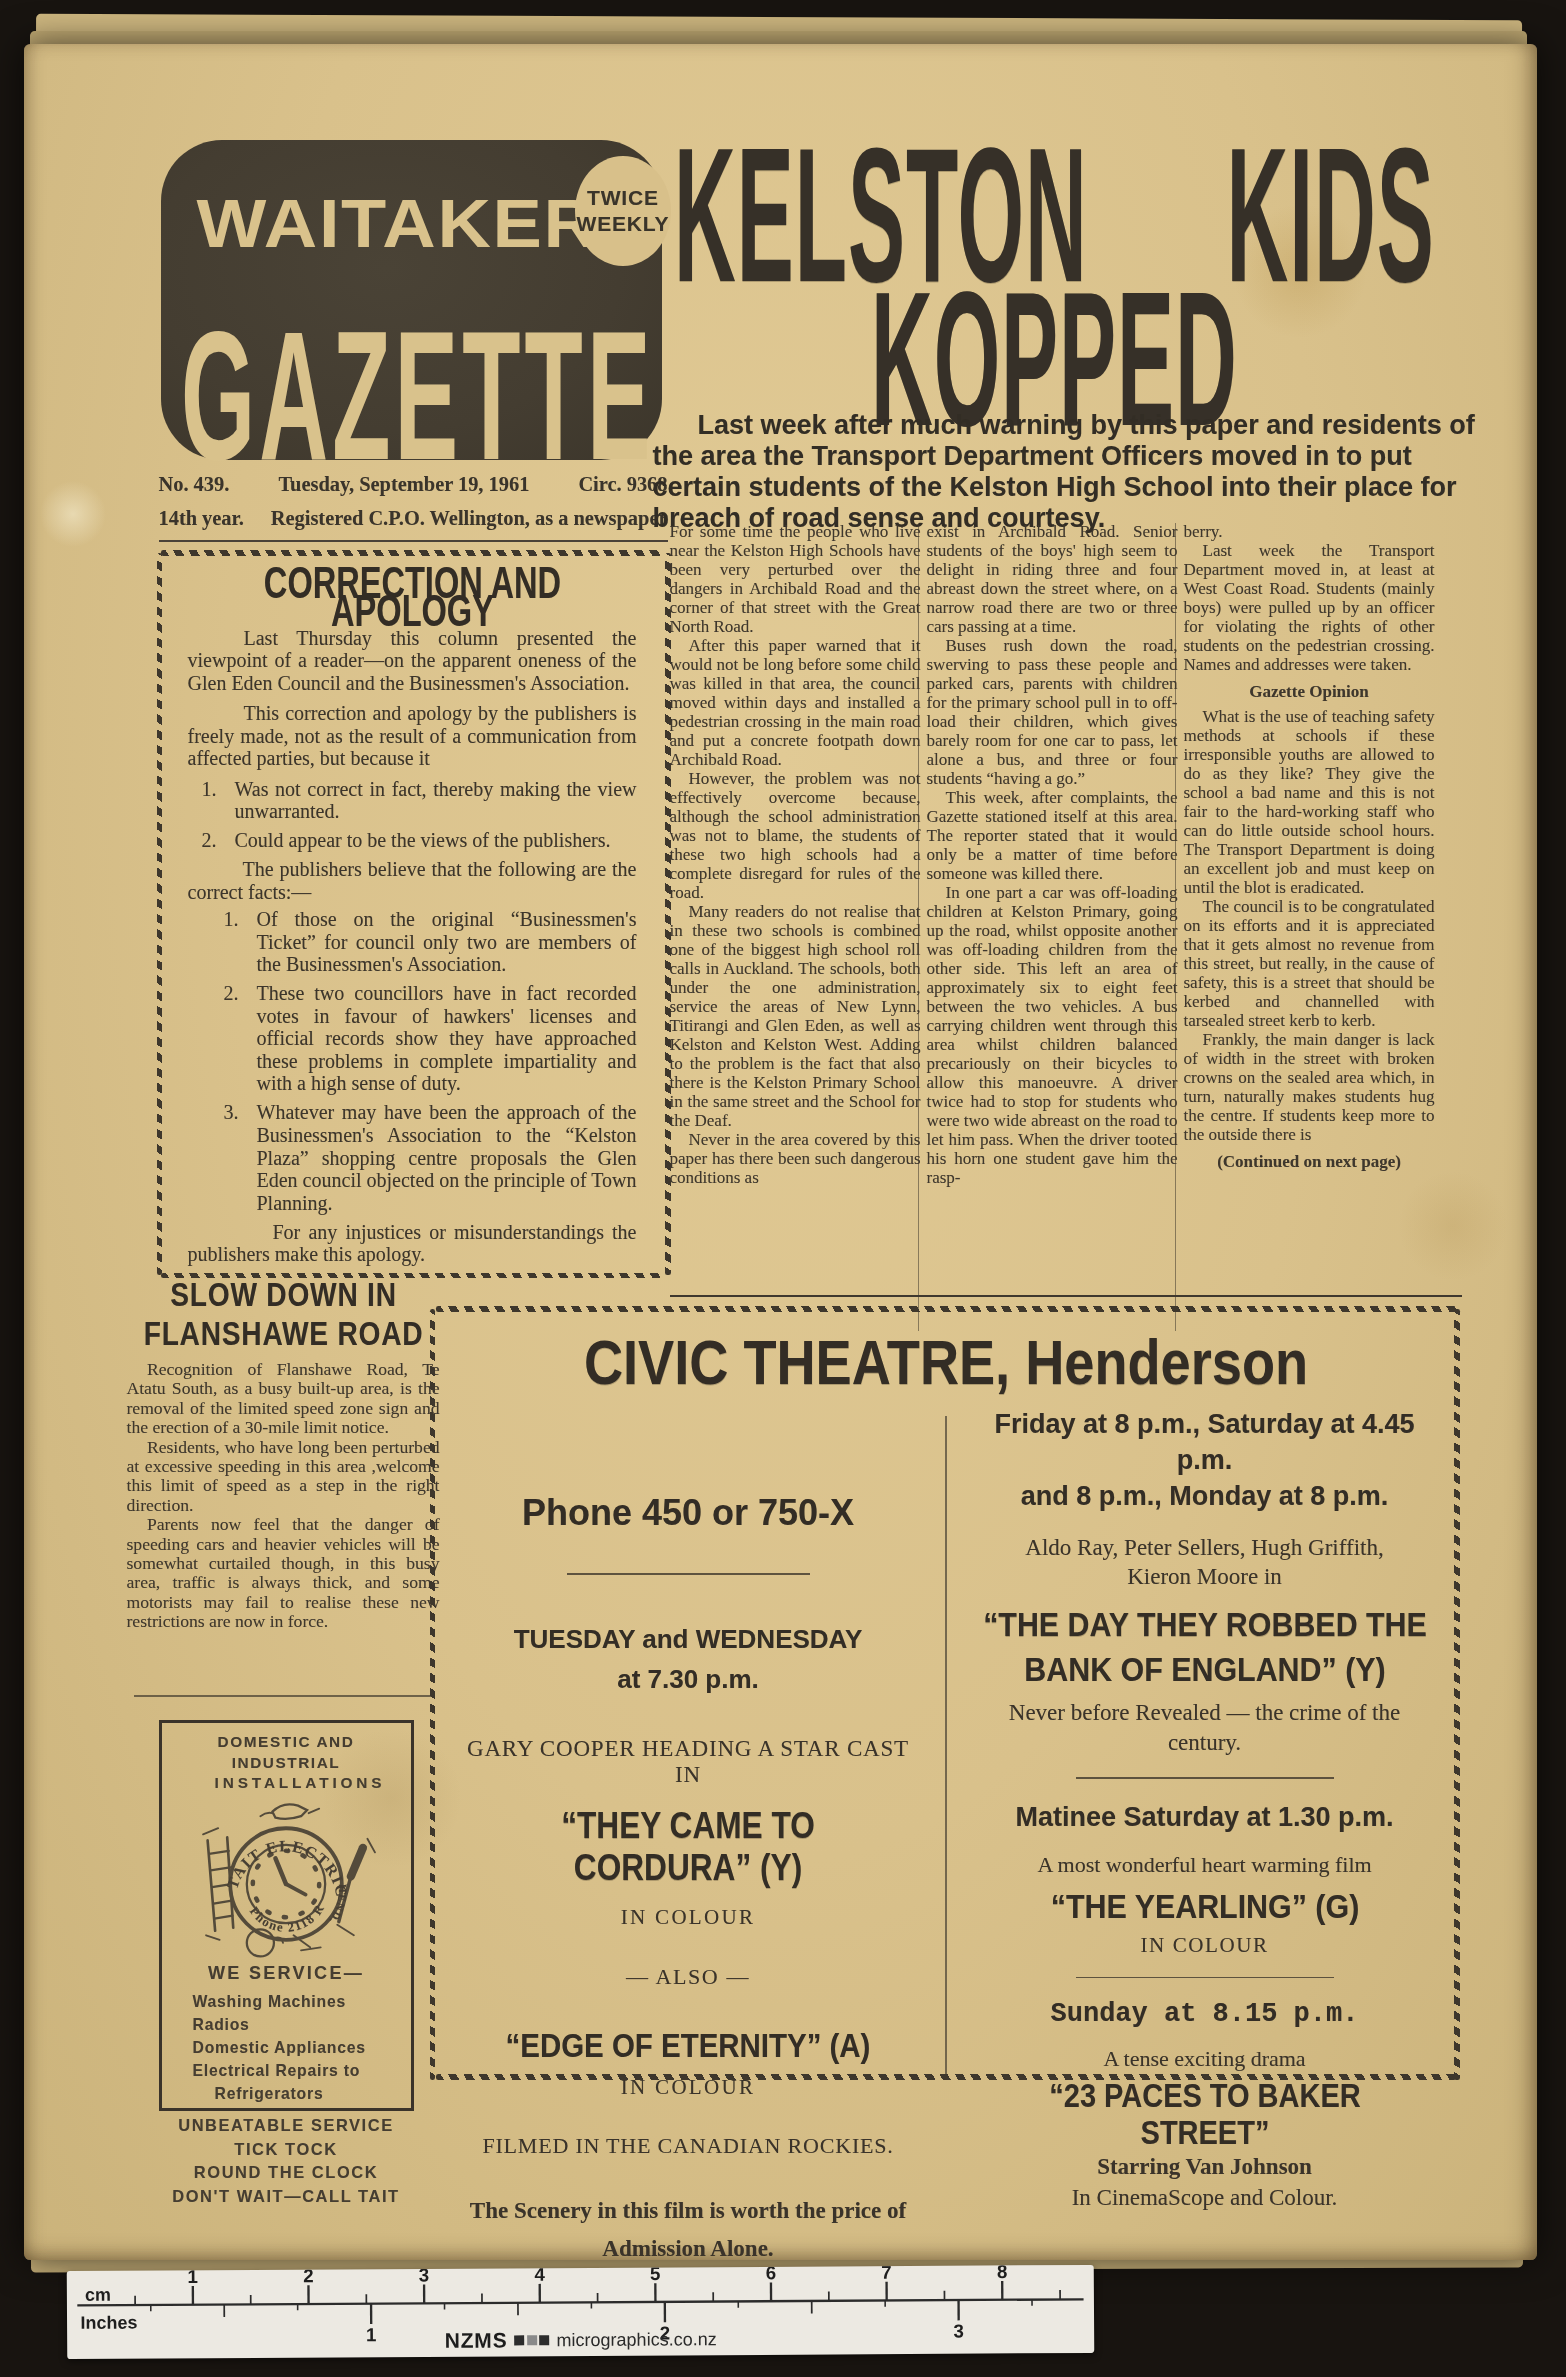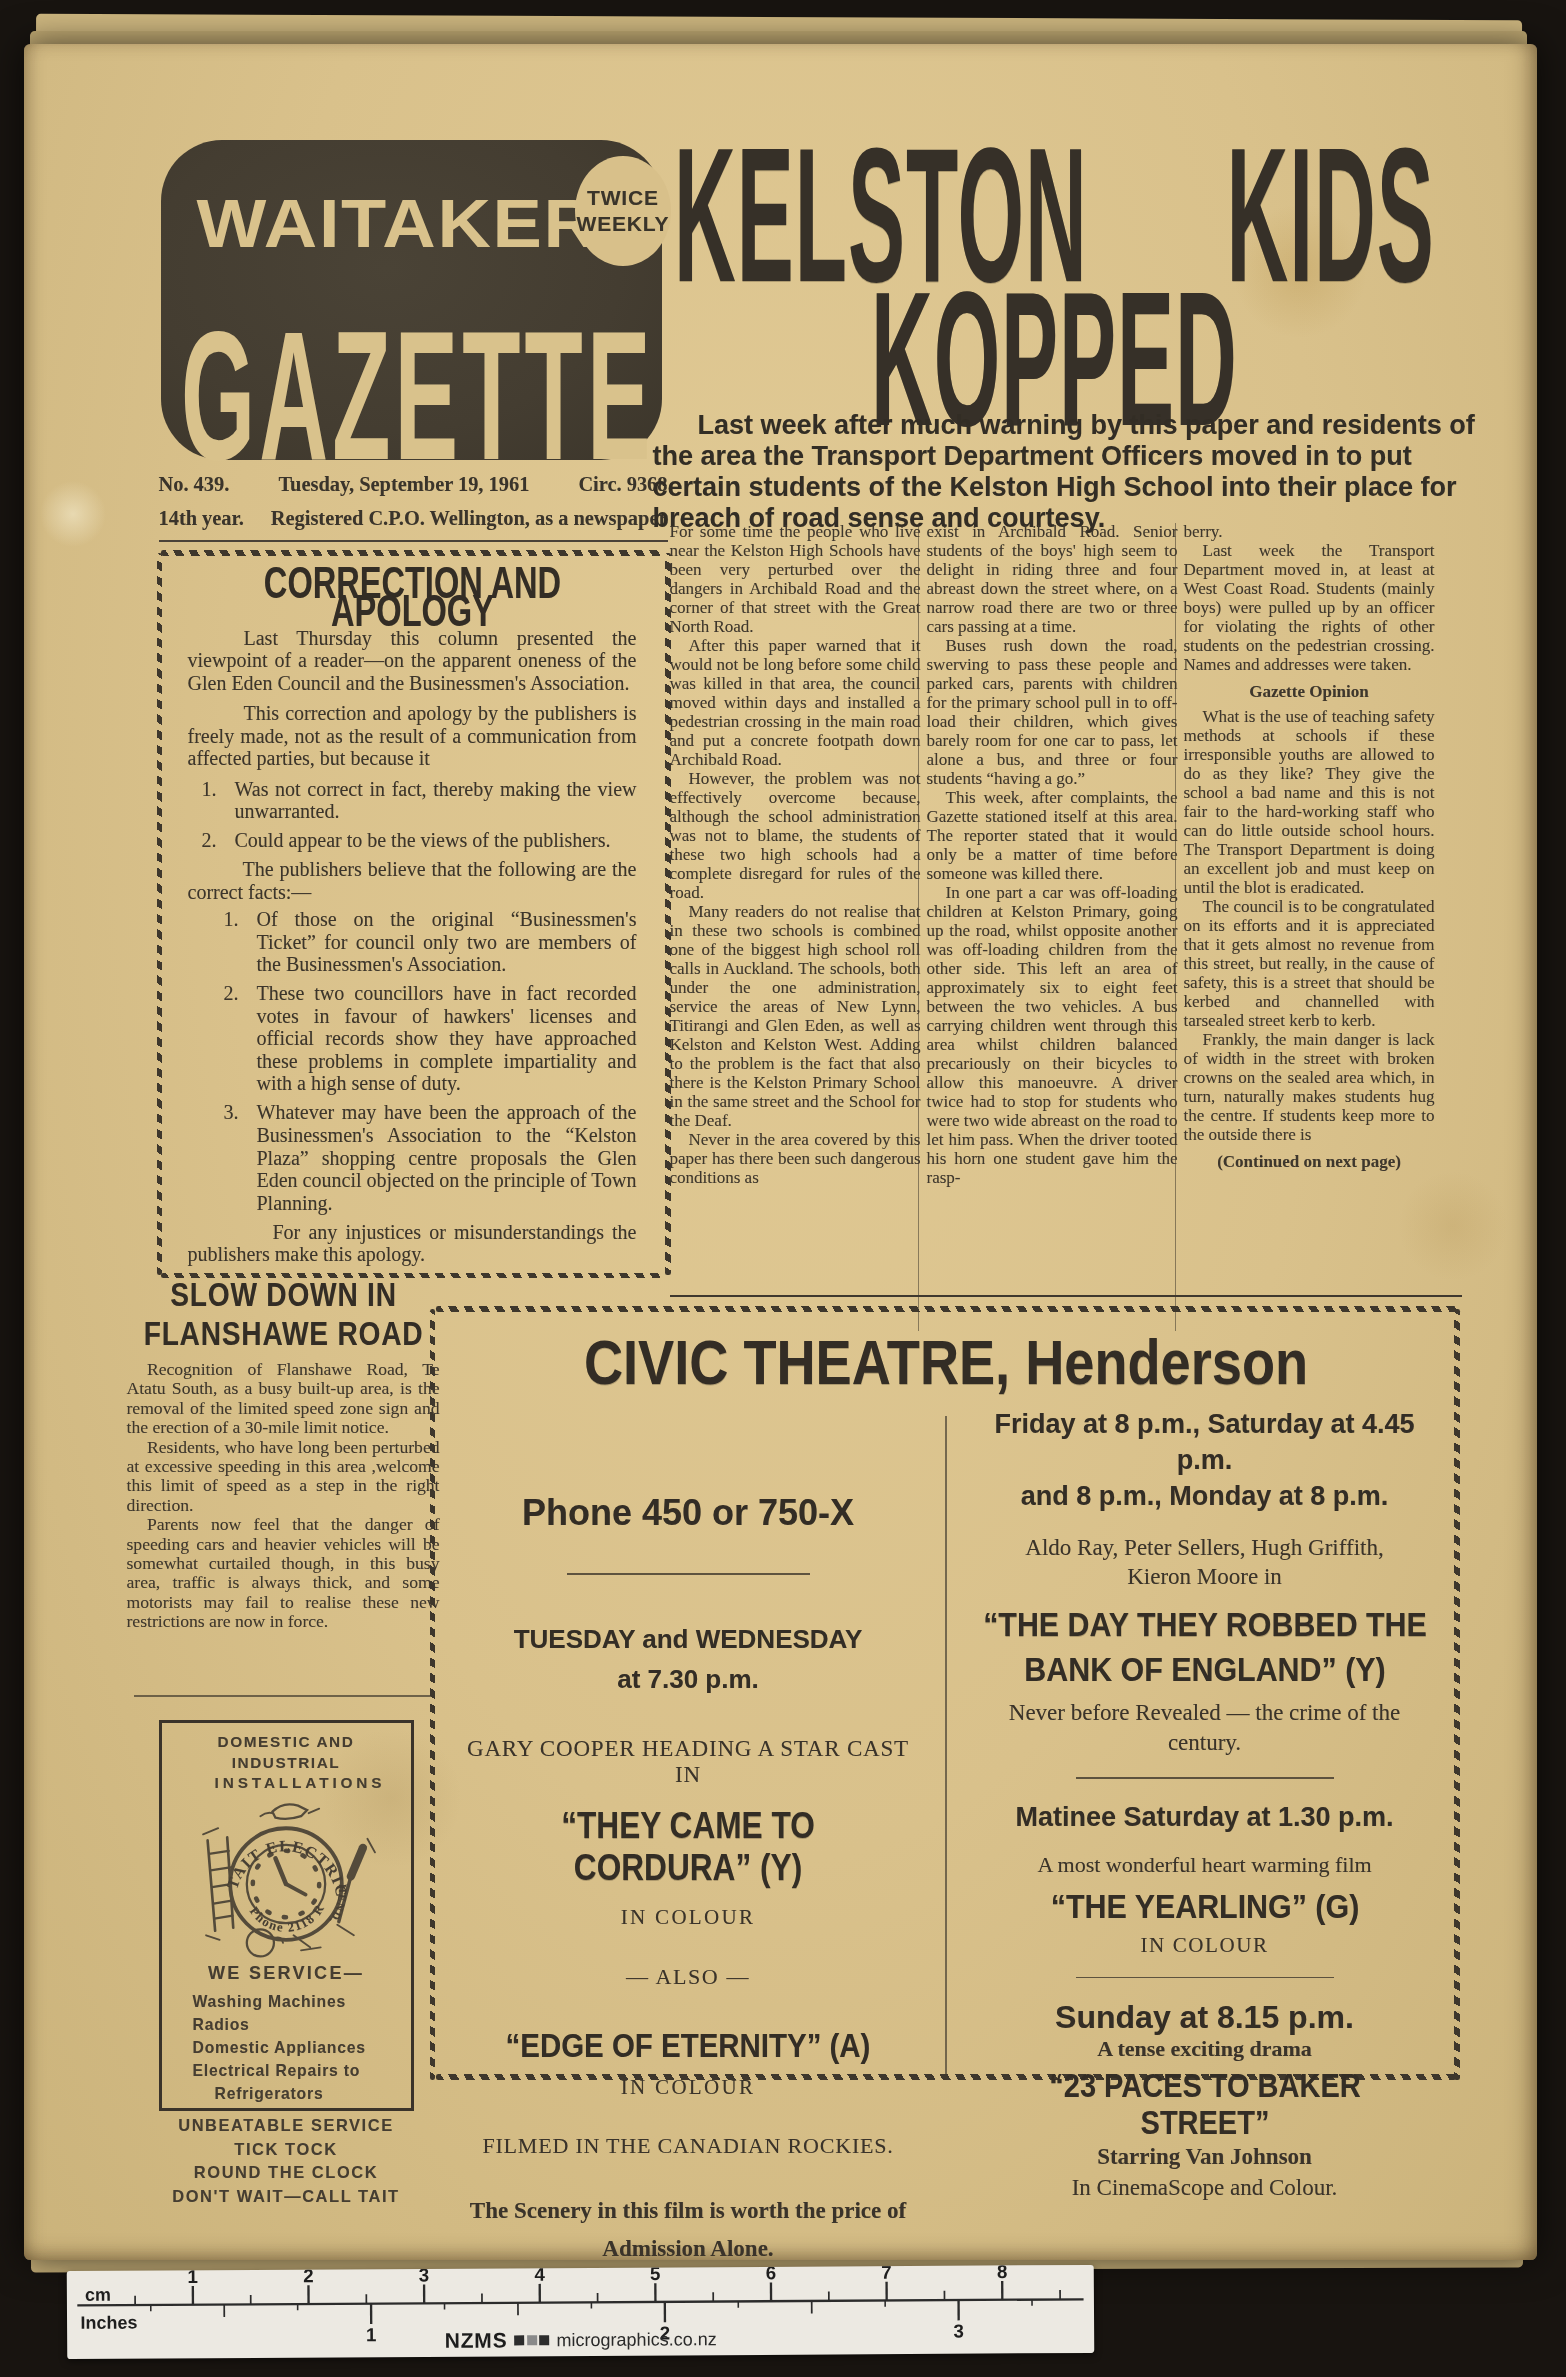--- a/index.html
+++ b/index.html
@@ -321,22 +321,22 @@
         <div style="font-size:23px;line-height:30px;margin-top:9.4px;">
           <span style="display:block;">Never before Revealed — the crime of the</span>
           <span style="display:block;">century.</span>
         </div>
         <div class="sep" style="width:258px;margin:19px auto 0;"></div>
         <div class="cvg" style="font-size:27px;margin-top:23.5px;">Matinee Saturday at 1.30 p.m.</div>
         <div style="font-size:22px;margin-top:19px;">A most wonderful heart warming film</div>
         <div class="cvg" style="font-size:32px;margin-top:9.4px;transform:scale(.95,1.06);">“THE YEARLING” (G)</div>
         <div style="font-size:21px;margin-top:7.8px;letter-spacing:1.6px;">IN COLOUR</div>
         <div class="sep" style="width:258px;margin:19px auto 0;"></div>
-        <div class="cvg" style="font-size:32px;margin-top:20.4px;">Sunday at 8.15 p.m.</div>
-        <div style="font-size:22px;font-weight:bold;">A tense exciting drama</div>
+        <div class="cvg" style="font-size:27px;margin-top:20.4px;font-family:Liberation Mono, monospace;">Sunday at 8.15 p.m.</div>
+        <div style="font-size:22px;margin-top:17px;">A tense exciting drama</div>
         <div class="cvg" style="font-size:30.5px;margin-top:7.8px;transform:scale(.95,1.06);">“23 PACES TO BAKER STREET”</div>
         <div style="font-size:23px;font-weight:700;margin-top:4.7px;">Starring Van Johnson</div>
         <div style="font-size:23px;margin-top:4.7px;">In CinemaScope and Colour.</div>
       </div>
     </div>
 
   </div>
 
   <div id="ruler">
     <svg width="1027" height="75" viewBox="0 0 1312 96">

